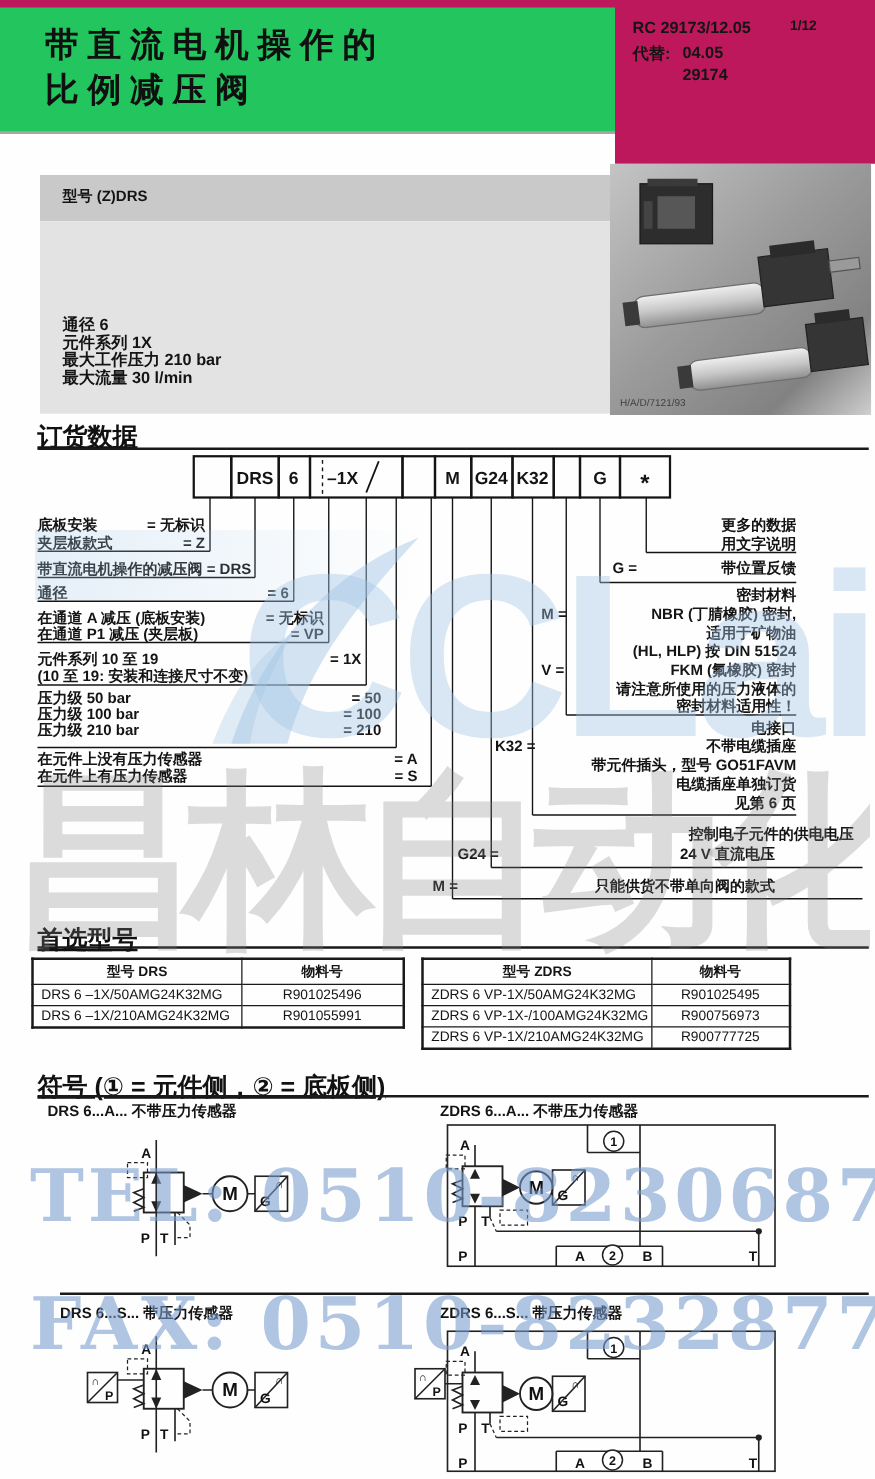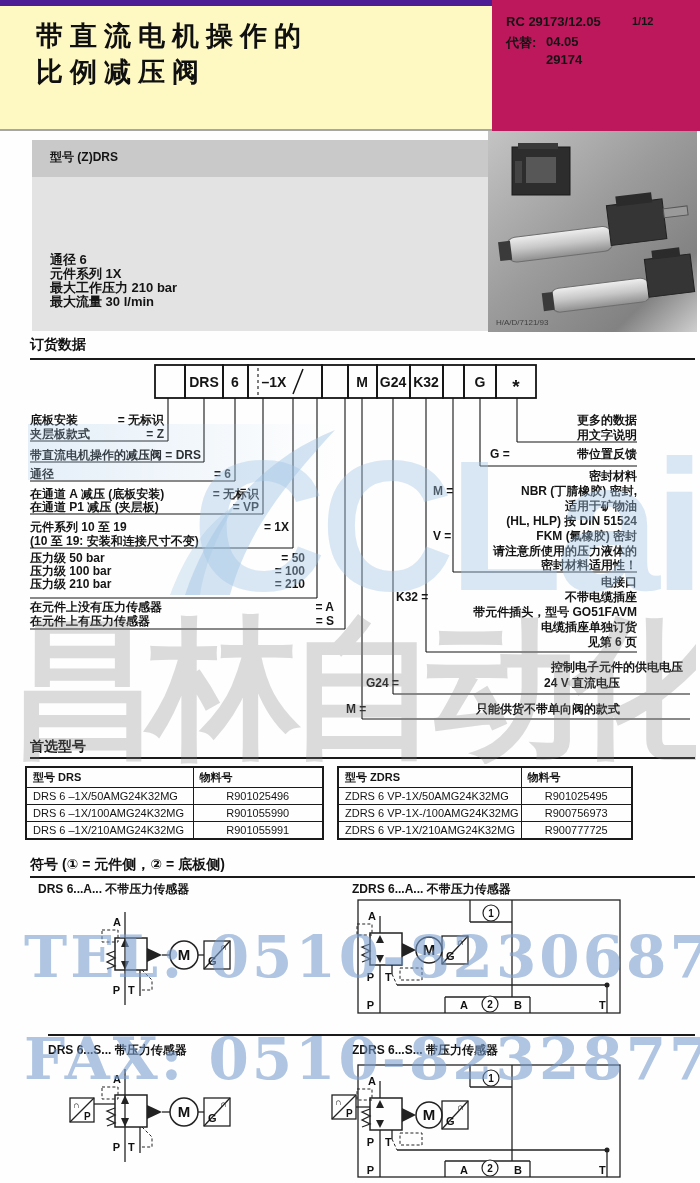--- a/index.html
+++ b/index.html
@@ -1,46 +1,46 @@
 <!DOCTYPE html>
 <html><head>
 <meta charset="utf-8">
 <style>
   html,body{margin:0;padding:0;background:#fff;}
   #page{position:relative;width:700px;height:1183px;background:#fefefe;overflow:hidden;
         font-family:"Liberation Sans","DejaVu Sans",sans-serif;color:#141414;}
   .abs{position:absolute;}
   
-  #hdr-band{left:0;top:0;width:492px;height:131px;background:#fef9c3;border-top:6px solid #4c1d95;border-bottom:2px solid #a6a6a6;box-sizing:border-box;}
+  #hdr-band{left:0;top:0;width:492px;height:107px;background:#22c55e;border-top:6px solid #be185d;border-bottom:2px solid #a6a6a6;box-sizing:border-box;}
   #hdr-title{left:36px;top:12px;font-size:27px;font-weight:700;letter-spacing:7px;line-height:36px;color:#101010;}
   #hdr-info{left:492px;top:0;width:208px;height:131px;background:#be185d;font-size:13px;font-weight:700;}
   .inf{position:absolute;white-space:nowrap;}
   
   #model-bar{left:32px;top:140px;width:458px;height:37px;background:#c9c9c9;}
   #model-bar div{margin:9px 0 0 18px;font-size:12px;font-weight:700;}
   #model-body{left:32px;top:177px;width:458px;height:154px;background:#e3e3e3;}
   #specs{left:50px;top:253px;font-size:13px;font-weight:700;line-height:14px;}
   #photo{left:488px;top:131px;width:209px;height:201px;}
   
-  .h1{position:absolute;font-size:14px;font-weight:700;color:#111;white-space:nowrap;}
+  .h1{position:absolute;font-size:20px;font-weight:700;color:#111;white-space:nowrap;text-decoration:underline;}
   .rule{position:absolute;background:#1a1a1a;}
   .sub{position:absolute;font-size:12px;font-weight:700;white-space:nowrap;}
   
   #ordsvg{left:0;top:362px;}
   #ordsvg text{font-size:12px;font-weight:700;fill:#141414;}
   #ordsvg .ra{text-anchor:end;}
   #ordsvg .bx{font-size:14px;text-anchor:middle;}
   #ordsvg .st{font-size:19px;text-anchor:middle;}
   #ordsvg path,#ordsvg line{stroke:#141414;fill:none;stroke-width:1.1;}
   #ordsvg .bxr{stroke:#141414;stroke-width:1.8;fill:none;}
   #ordsvg .dsh{stroke-dasharray:3 3;}
   
   .ptable{position:absolute;border-collapse:collapse;table-layout:fixed;font-size:11px;background:transparent;}
   .ptable th,.ptable td{border:1.2px solid #1a1a1a;height:16px;padding:0 6px;white-space:nowrap;overflow:hidden;}
-  .ptable th{font-weight:700;height:19px;text-align:left;}
+  .ptable th{font-weight:700;height:19px;text-align:center;}
   .ptable td.c{text-align:center;}
   .ptable{border:2px solid #1a1a1a;}
   
   .dsvg line,.dsvg path,.dsvg rect,.dsvg circle,.dsvg polyline{stroke:#222;fill:none;stroke-width:1.3px;}
   .dsvg .fl{fill:#222;stroke:none;}
   .dsvg .wc{fill:#fff;}
   .dsvg .dash{stroke-dasharray:3 2.2;stroke-width:1px;}
   .dsvg text{fill:#111;font-weight:700;font-size:11px;font-family:"Liberation Sans","DejaVu Sans",sans-serif;}
   .dsvg .mm{font-size:15px;text-anchor:middle;}
   .dsvg .sm{font-size:9px;}
@@ -232,24 +232,20 @@
         <col style="width:130px">
       </colgroup>
     <tbody>
         <tr>
       <th>型号 DRS</th>
       <th>物料号</th>
     </tr>
     <tr>
       <td>DRS 6 –1X/50AMG24K32MG</td>
       <td class="c">R901025496</td>
-    </tr>
-    <tr>
-      <td>DRS 6 –1X/100AMG24K32MG</td>
-      <td class="c">R901055990</td>
     </tr>
     <tr>
       <td>DRS 6 –1X/210AMG24K32MG</td>
       <td class="c">R901055991</td>
     </tr>
   </tbody>
     </table>
 
   <table class="ptable" style="left:337px;top:766px;width:294px;">
     <colgroup>

